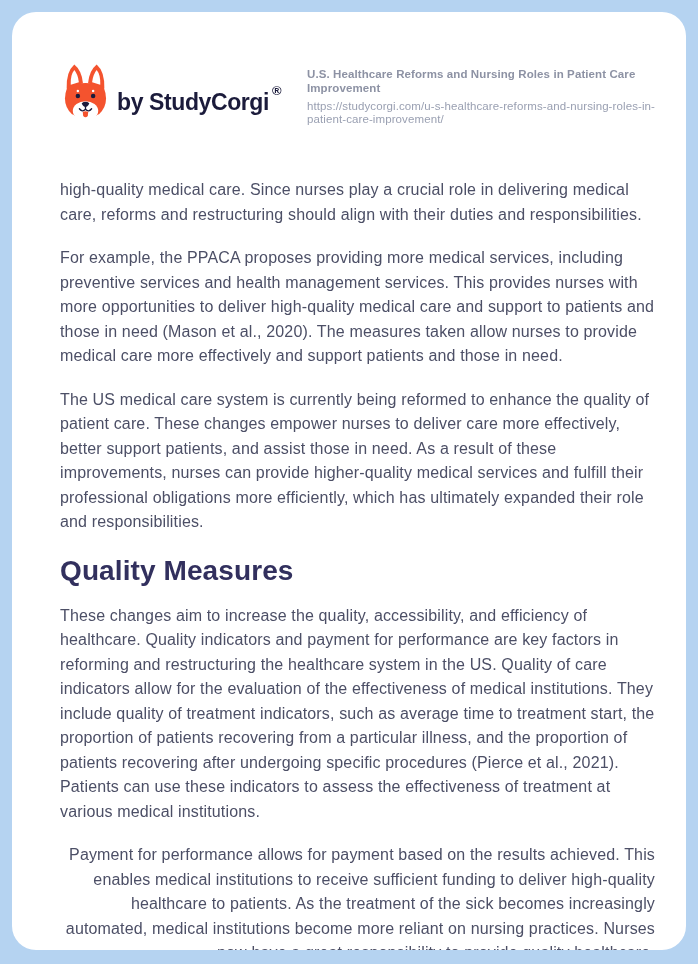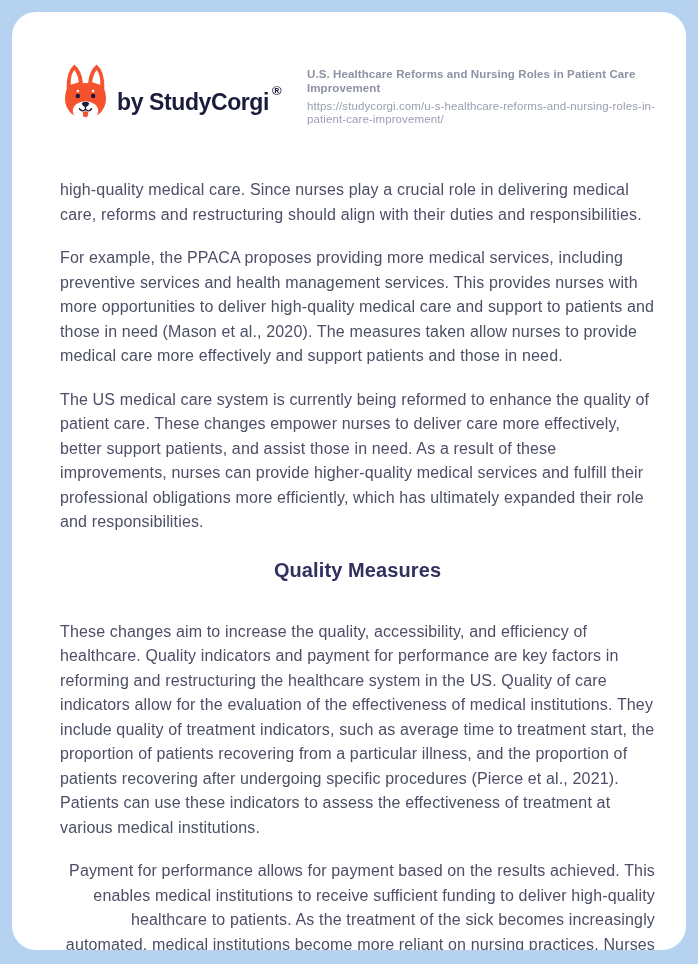--- a/index.html
+++ b/index.html
@@ -86,27 +86,26 @@
   
   .article p {
     margin: 0 0 19px 0;
     font-size: 16px;
     line-height: 24.5px;
     letter-spacing: 0.15px;
     color: #4c4f66;
   }
   .article p:last-child { margin-bottom: 0; text-align: right; }
   .article h2 {
-    margin: 24px 0 38px 0;
-    font-size: 20px;
+    margin: 24px 0 22px 0;
+    font-size: 28px;
     line-height: 23px;
     font-weight: 700;
     letter-spacing: 0.1px;
     color: #32305e;
-    text-align: center;
   }
 </style>
 </head>
 <body>
 
 <div class="page">
   <div class="card">
 
     <div class="header">
 

